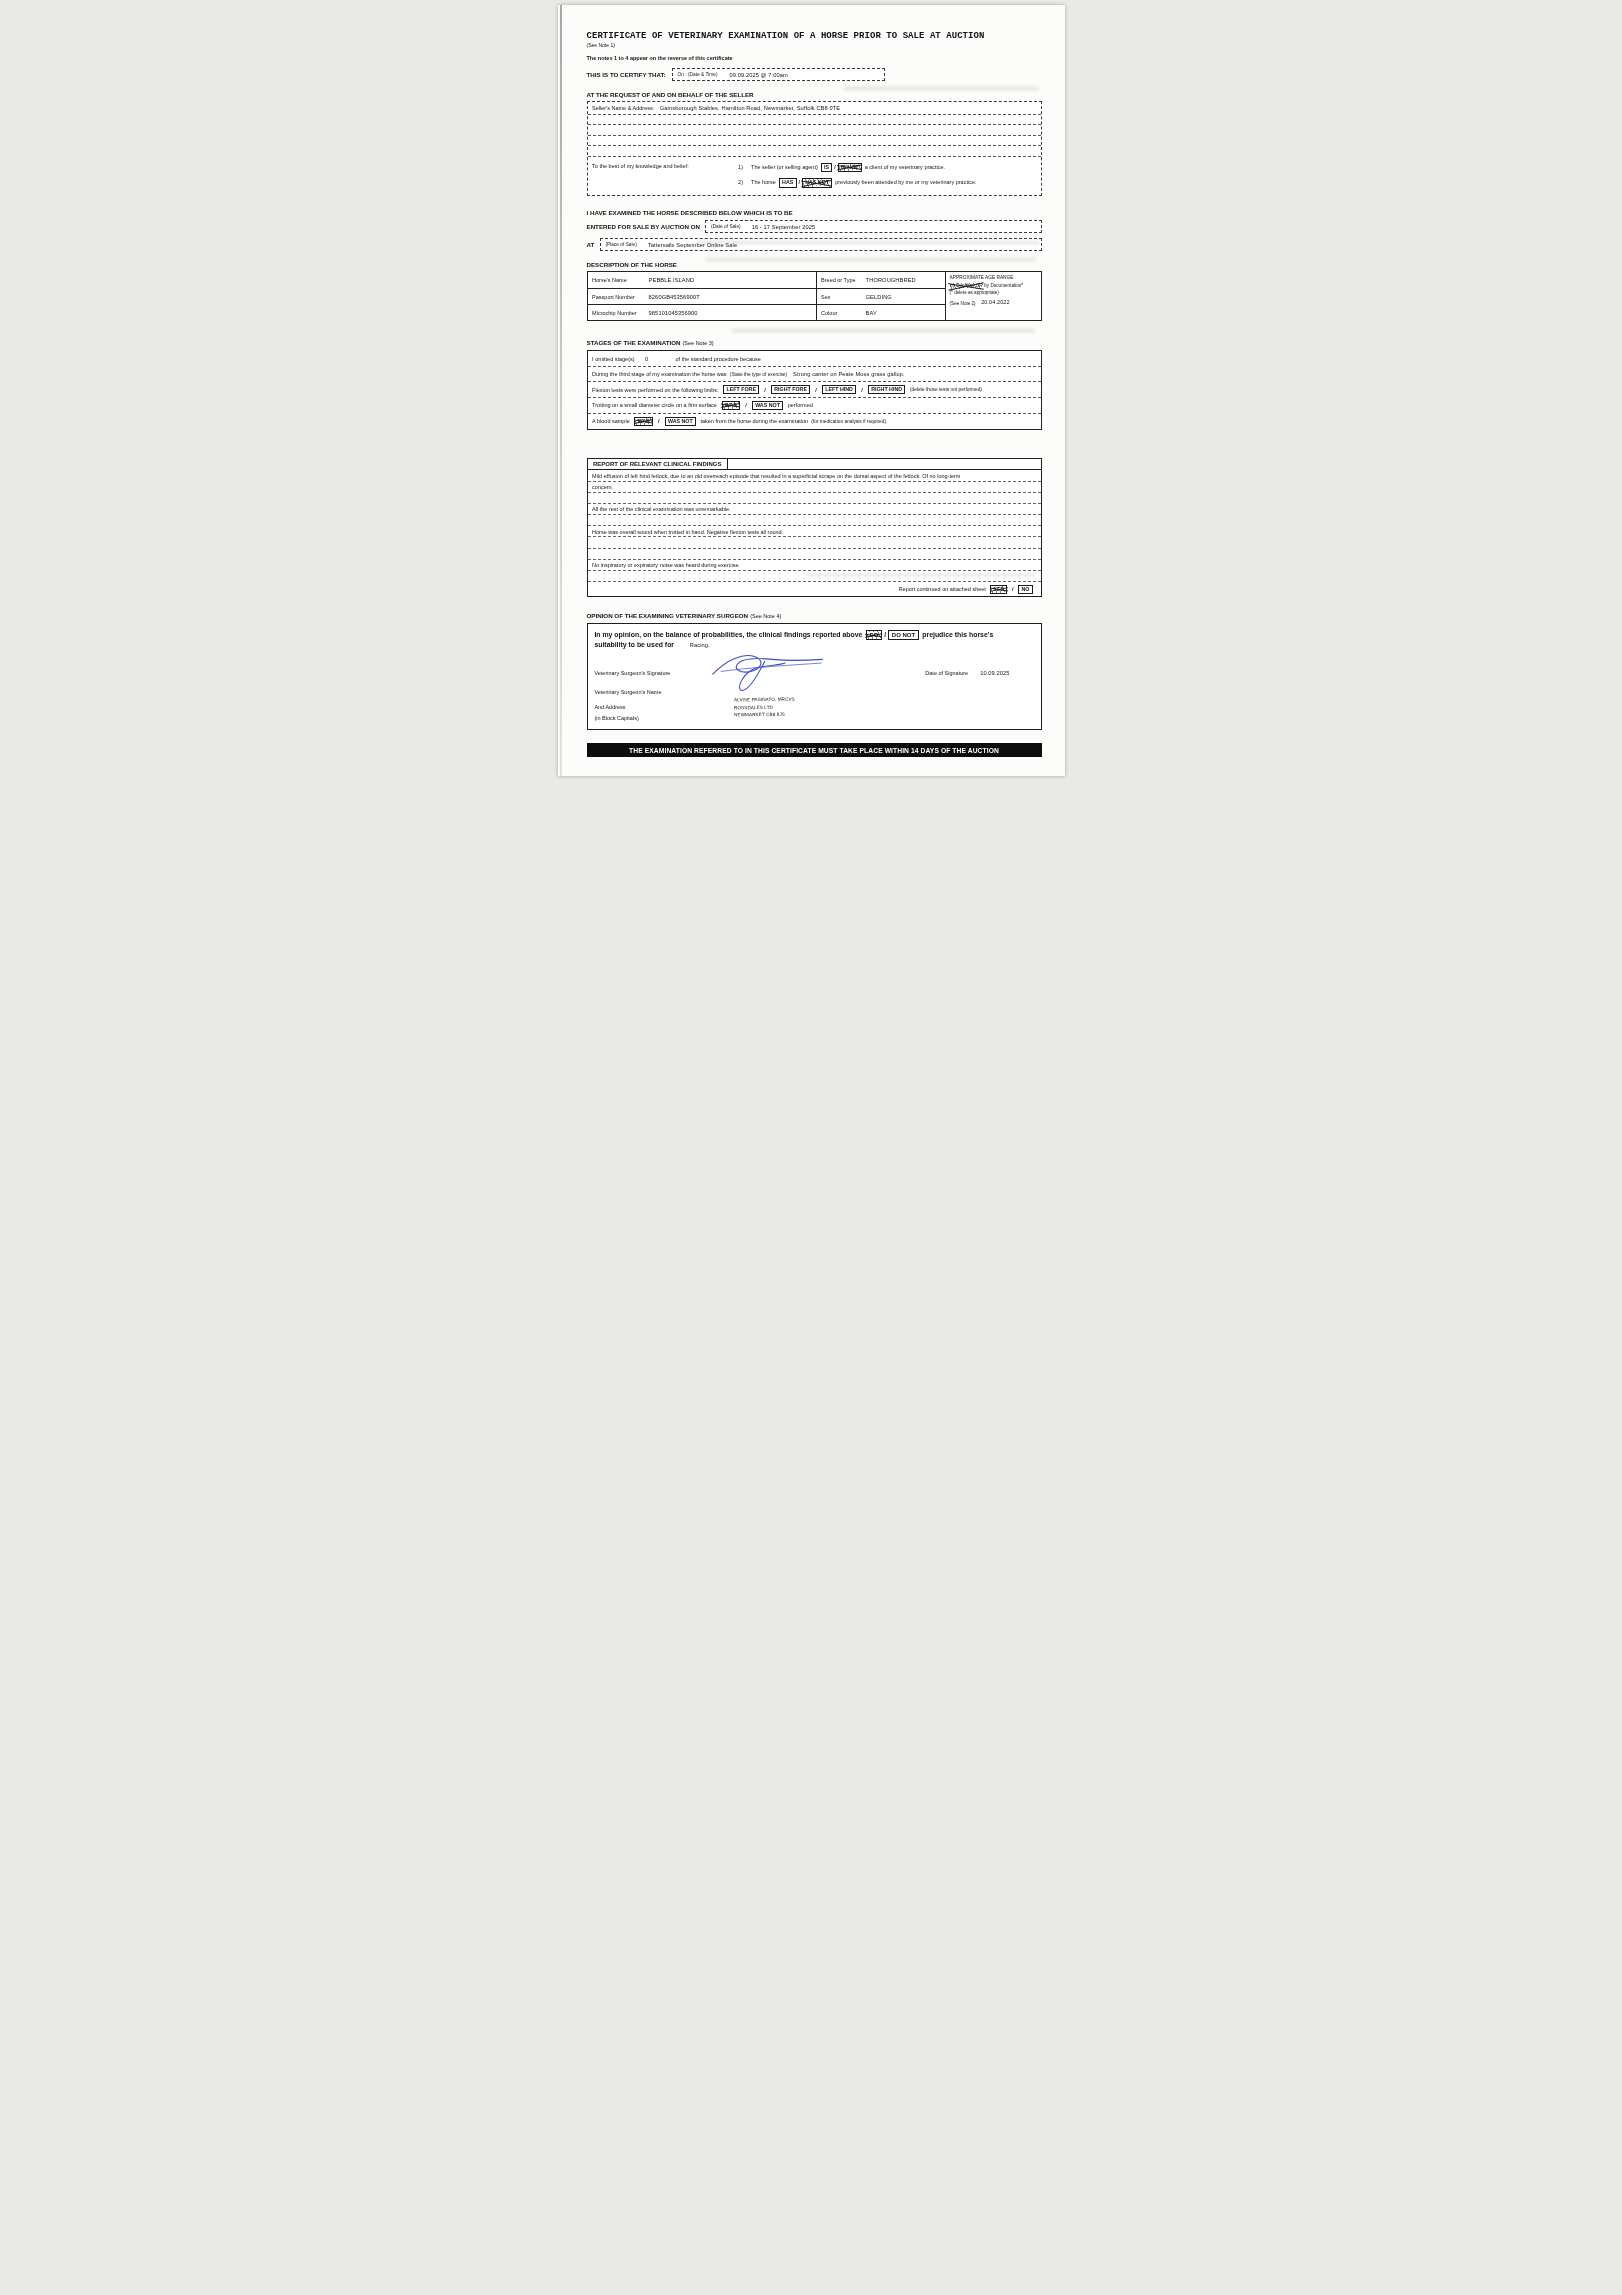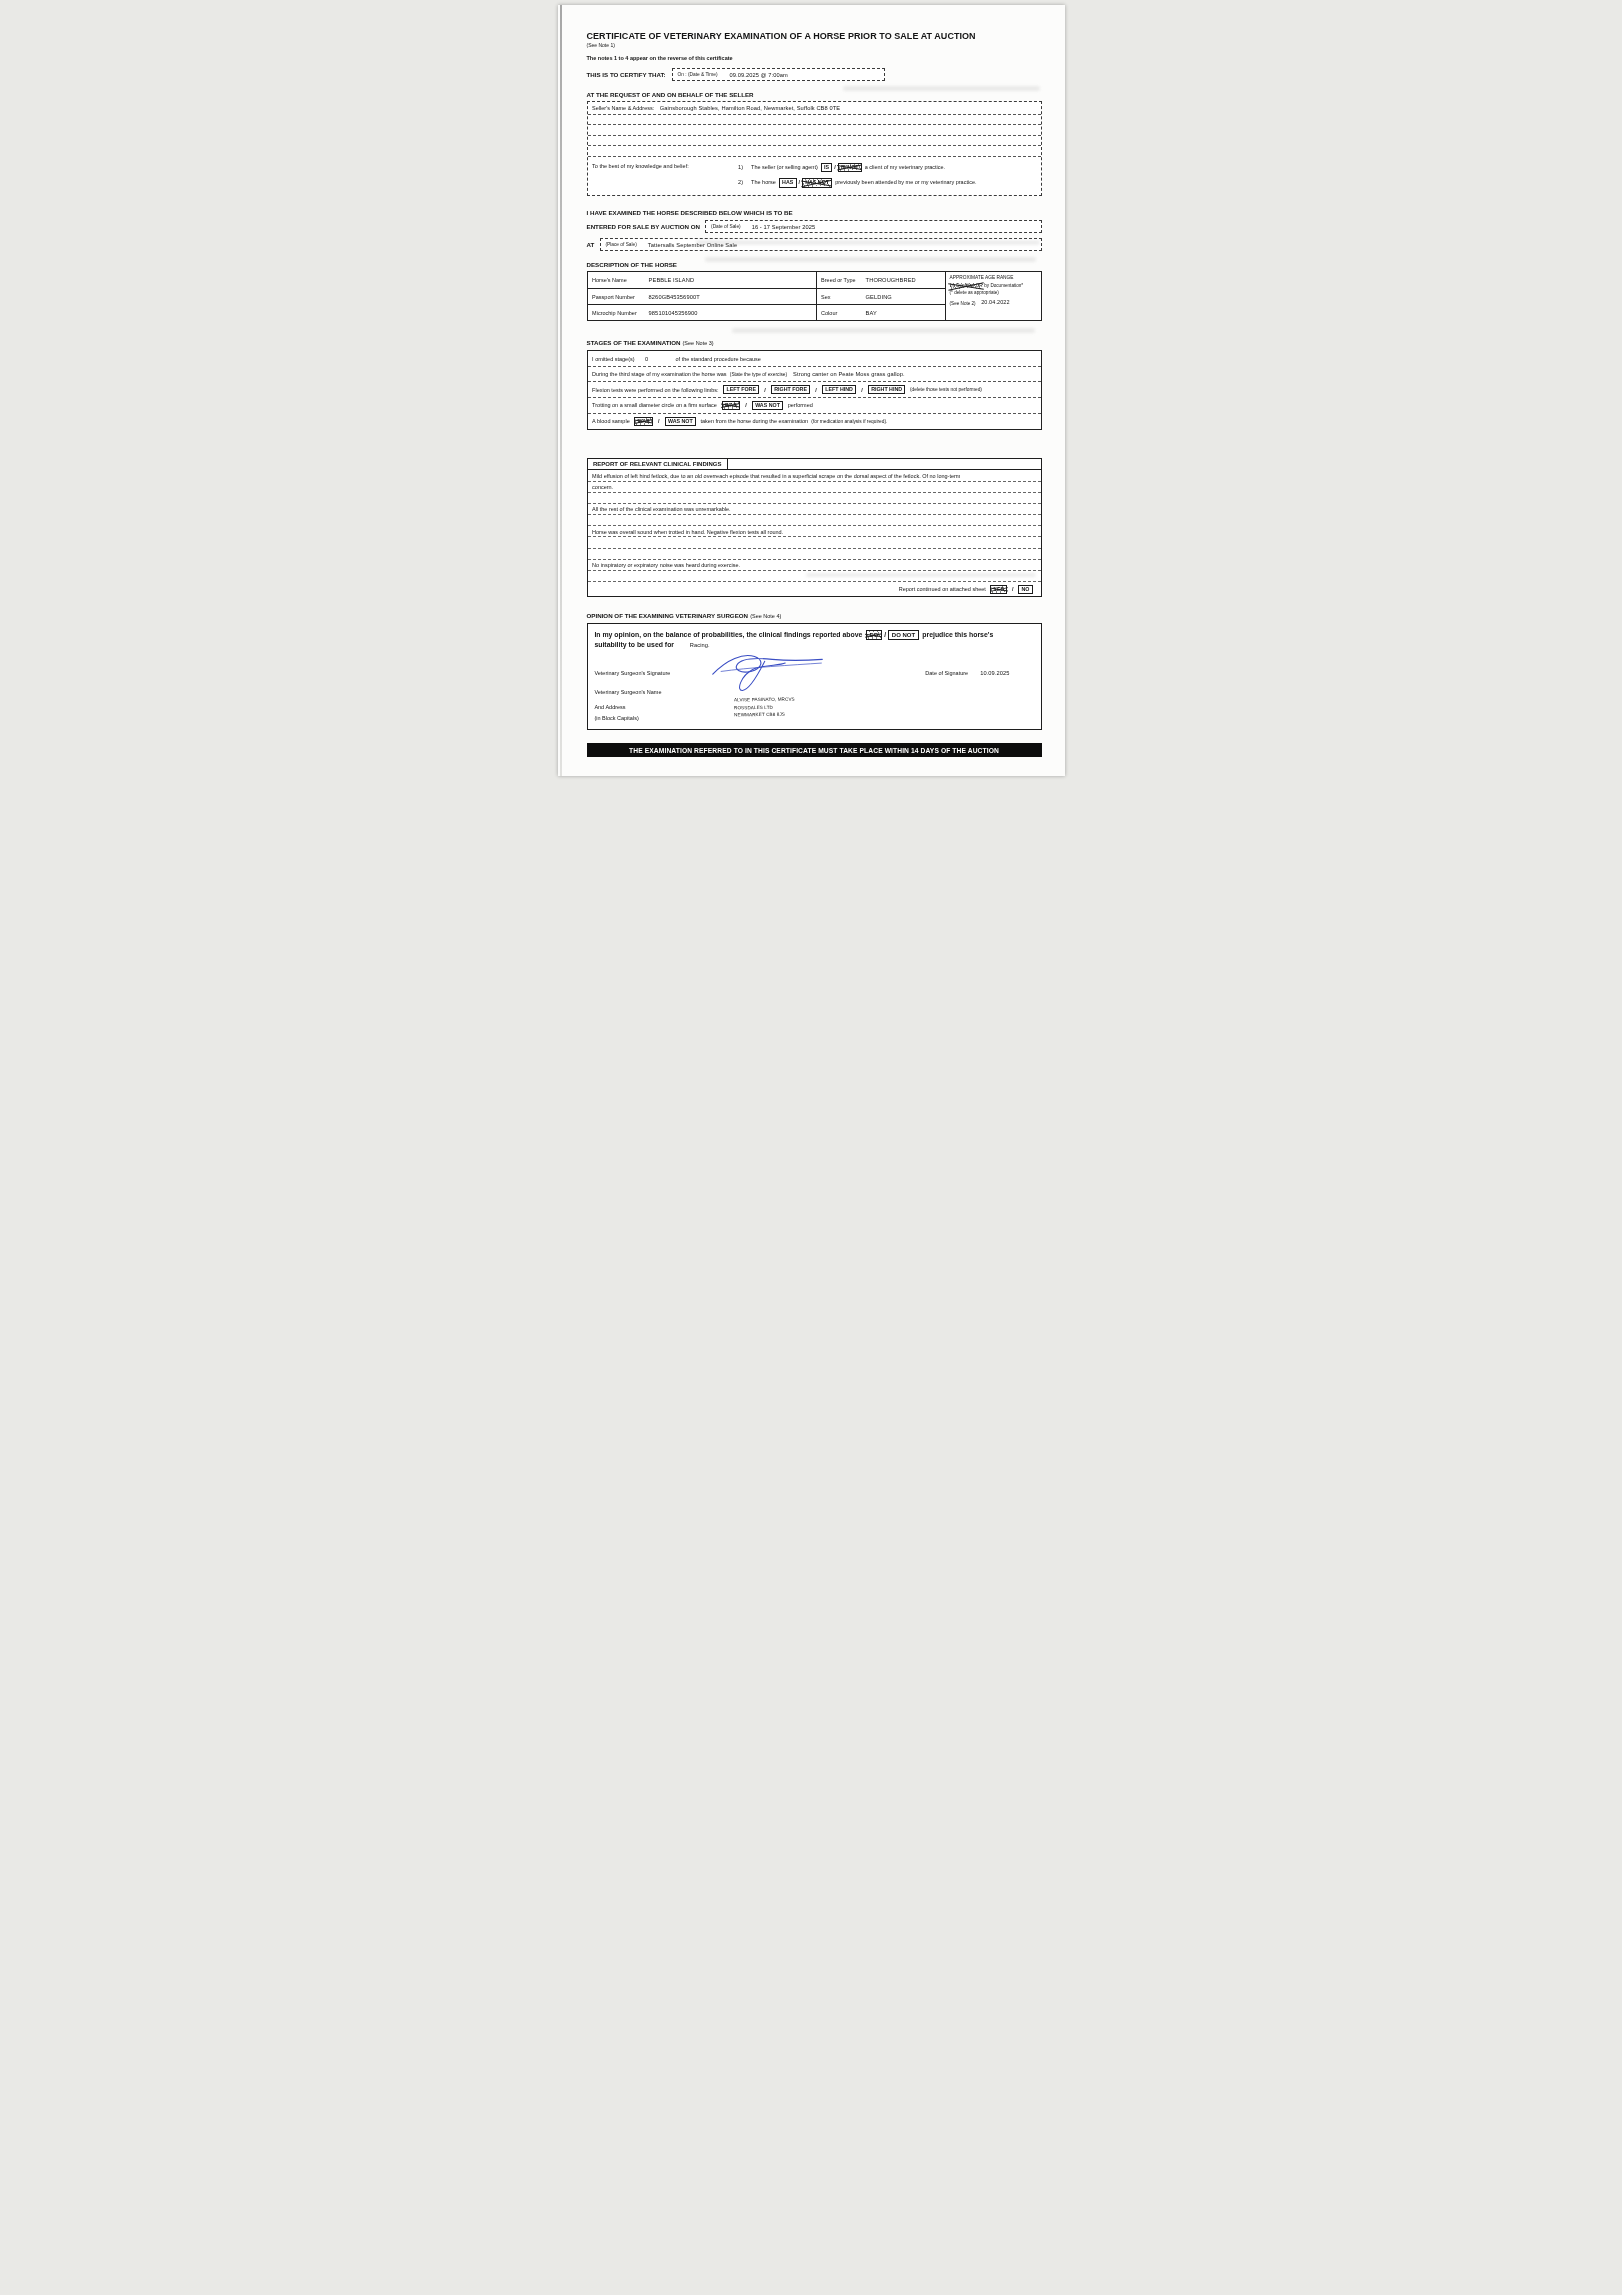--- a/index.html
+++ b/index.html
@@ -18,21 +18,21 @@
   }
   .scan-edge {
     position:absolute; left:2.8px; top:0; width:1.4px; height:100%;
     background:linear-gradient(#8a8a8a,#c2c2c0 60%,#d8d8d5); opacity:.75;
   }
   .smudge {
     position:absolute; background:rgba(150,150,148,.17);
     filter:blur(1.4px); border-radius:2.3px; pointer-events:none;
   }
 
-  .title { font-size:9px; font-weight:bold; letter-spacing:0.05px; }
+  .title { font-size:9px; font-weight:bold; letter-spacing:0.05px;font-family:Liberation Mono, monospace; }
   .see-note { font-size:5px; margin-top:1.4px; }
   .notes-line { font-size:5.5px; font-weight:bold; margin-top:7.3px; }
 
   .h-bold { font-weight:bold; font-size:6.2px; }
   .label { font-size:5.5px; }
   .small-label { font-size:4.8px; color:#222; }
   .small-note { font-size:4.8px; }
   .typed { font-size:5.7px; letter-spacing:0.1px; }
 
   .dashed-box { border:0.7px dashed #3a3a3a; background:#fff; }

